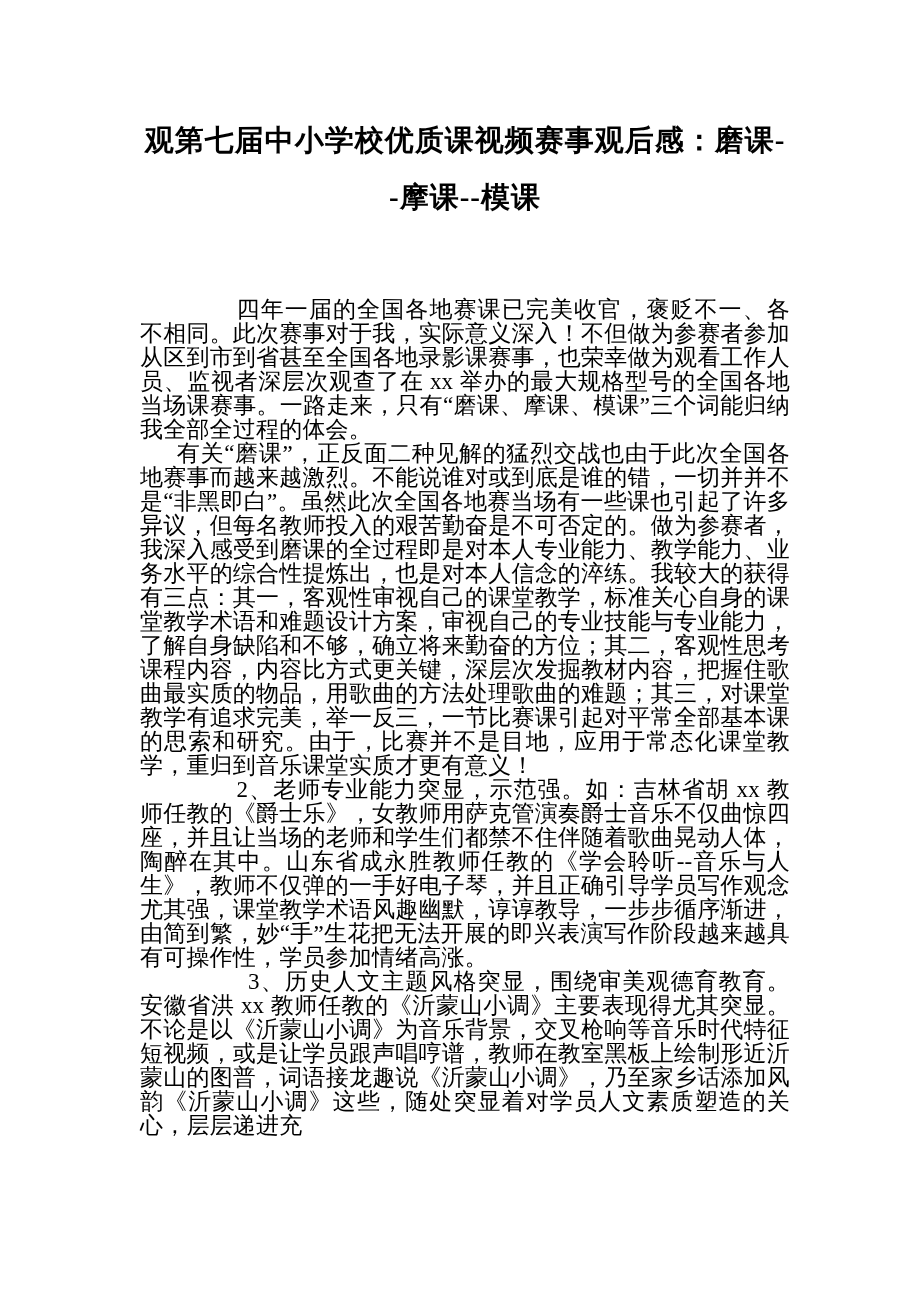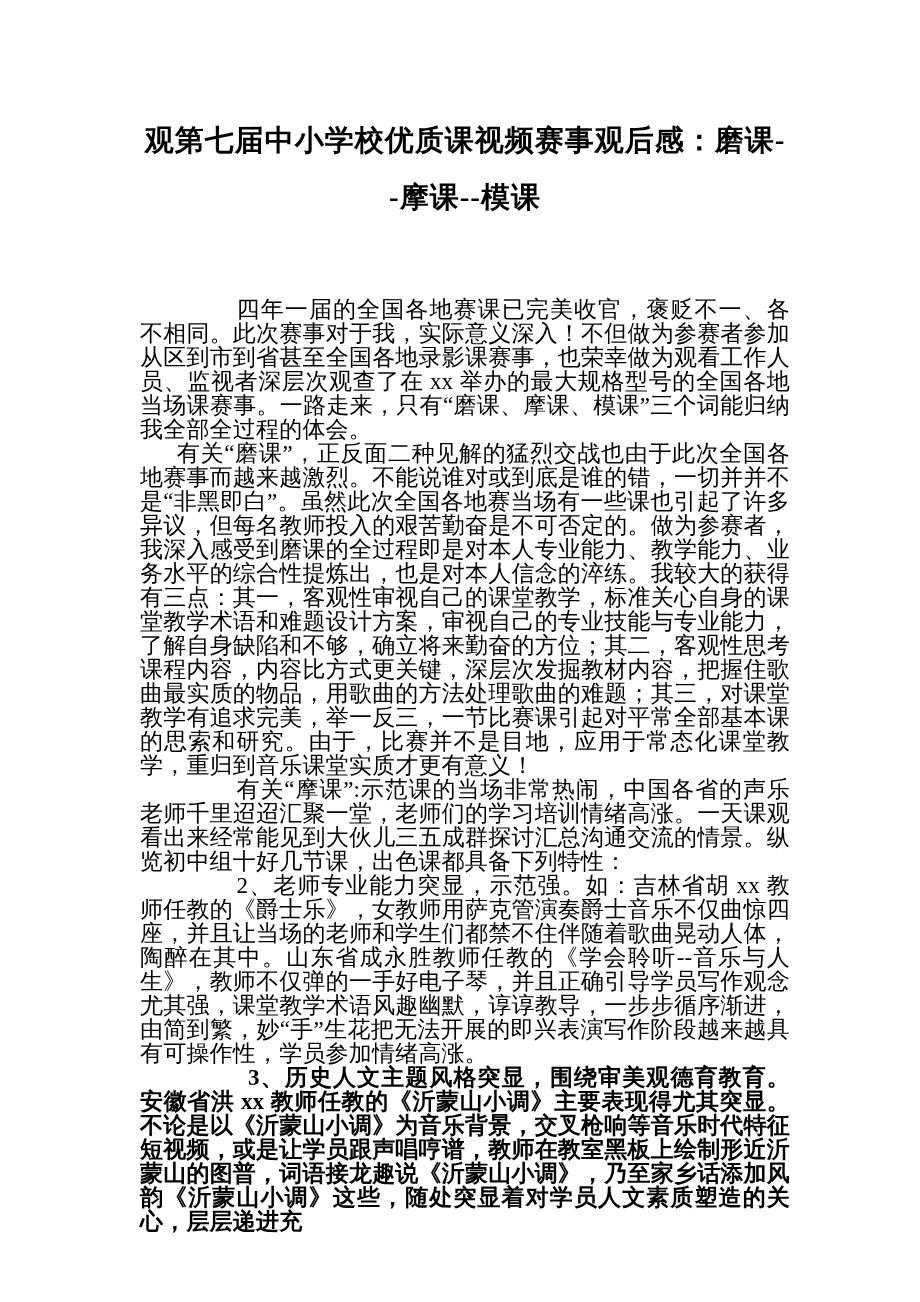--- a/index.html
+++ b/index.html
@@ -36,29 +36,28 @@
     margin: 0;
     font-size: 23px;
     line-height: 24px;
     text-align: justify;
     text-justify: inter-ideograph;
     letter-spacing: 0.2px;
     word-break: break-all;
   }
   .indent-wide   { text-indent: 4.2em; }
   .indent-narrow { text-indent: 1.6em; }
-  .indent-wider  { text-indent: 4.7em; font-weight: bold; }
+  .indent-wider  { text-indent: 4.7em; }
   .gap-before    { }
 </style>
 </head>
 <body>
 
 <div class="page">
   <h1 class="doc-title">观第七届中小学校优质课视频赛事观后感：磨课--摩课--模课</h1>
 
   <div class="doc-body">
     <p class="para indent-wide">四年一届的全国各地赛课已完美收官，褒贬不一、各不相同。此次赛事对于我，实际意义深入！不但做为参赛者参加从区到市到省甚至全国各地录影课赛事，也荣幸做为观看工作人员、监视者深层次观查了在 xx 举办的最大规格型号的全国各地当场课赛事。一路走来，只有“磨课、摩课、模课”三个词能归纳我全部全过程的体会。</p>
     <p class="para indent-narrow">有关“磨课”，正反面二种见解的猛烈交战也由于此次全国各地赛事而越来越激烈。不能说谁对或到底是谁的错，一切并并不是“非黑即白”。虽然此次全国各地赛当场有一些课也引起了许多异议，但每名教师投入的艰苦勤奋是不可否定的。做为参赛者，我深入感受到磨课的全过程即是对本人专业能力、教学能力、业务水平的综合性提炼出，也是对本人信念的淬练。我较大的获得有三点：其一，客观性审视自己的课堂教学，标准关心自身的课堂教学术语和难题设计方案，审视自己的专业技能与专业能力，了解自身缺陷和不够，确立将来勤奋的方位；其二，客观性思考课程内容，内容比方式更关键，深层次发掘教材内容，把握住歌曲最实质的物品，用歌曲的方法处理歌曲的难题；其三，对课堂教学有追求完美，举一反三，一节比赛课引起对平常全部基本课的思索和研究。由于，比赛并不是目地，应用于常态化课堂教学，重归到音乐课堂实质才更有意义！</p>
-    <p class="para indent-wide">有关“摩课”:示范课的当场非常热闹，中国各省的声乐老师千里迢迢汇聚一堂，老师们的学习培训情绪高涨。一天课观看出来经常能见到大伙儿三五成群探讨汇总沟通交流的情景。纵览初中组十好几节课，出色课都具备下列特性：</p>
     <p class="para indent-wide gap-before">2、老师专业能力突显，示范强。如：吉林省胡 xx 教师任教的《爵士乐》，女教师用萨克管演奏爵士音乐不仅曲惊四座，并且让当场的老师和学生们都禁不住伴随着歌曲晃动人体，陶醉在其中。山东省成永胜教师任教的《学会聆听--音乐与人生》，教师不仅弹的一手好电子琴，并且正确引导学员写作观念尤其强，课堂教学术语风趣幽默，谆谆教导，一步步循序渐进，由简到繁，妙“手”生花把无法开展的即兴表演写作阶段越来越具有可操作性，学员参加情绪高涨。</p>
     <p class="para indent-wider">3、历史人文主题风格突显，围绕审美观德育教育。安徽省洪 xx 教师任教的《沂蒙山小调》主要表现得尤其突显。不论是以《沂蒙山小调》为音乐背景，交叉枪响等音乐时代特征短视频，或是让学员跟声唱哼谱，教师在教室黑板上绘制形近沂蒙山的图普，词语接龙趣说《沂蒙山小调》，乃至家乡话添加风韵《沂蒙山小调》这些，随处突显着对学员人文素质塑造的关心，层层递进充</p>
   </div>
 </div>
 
 </body></html>

